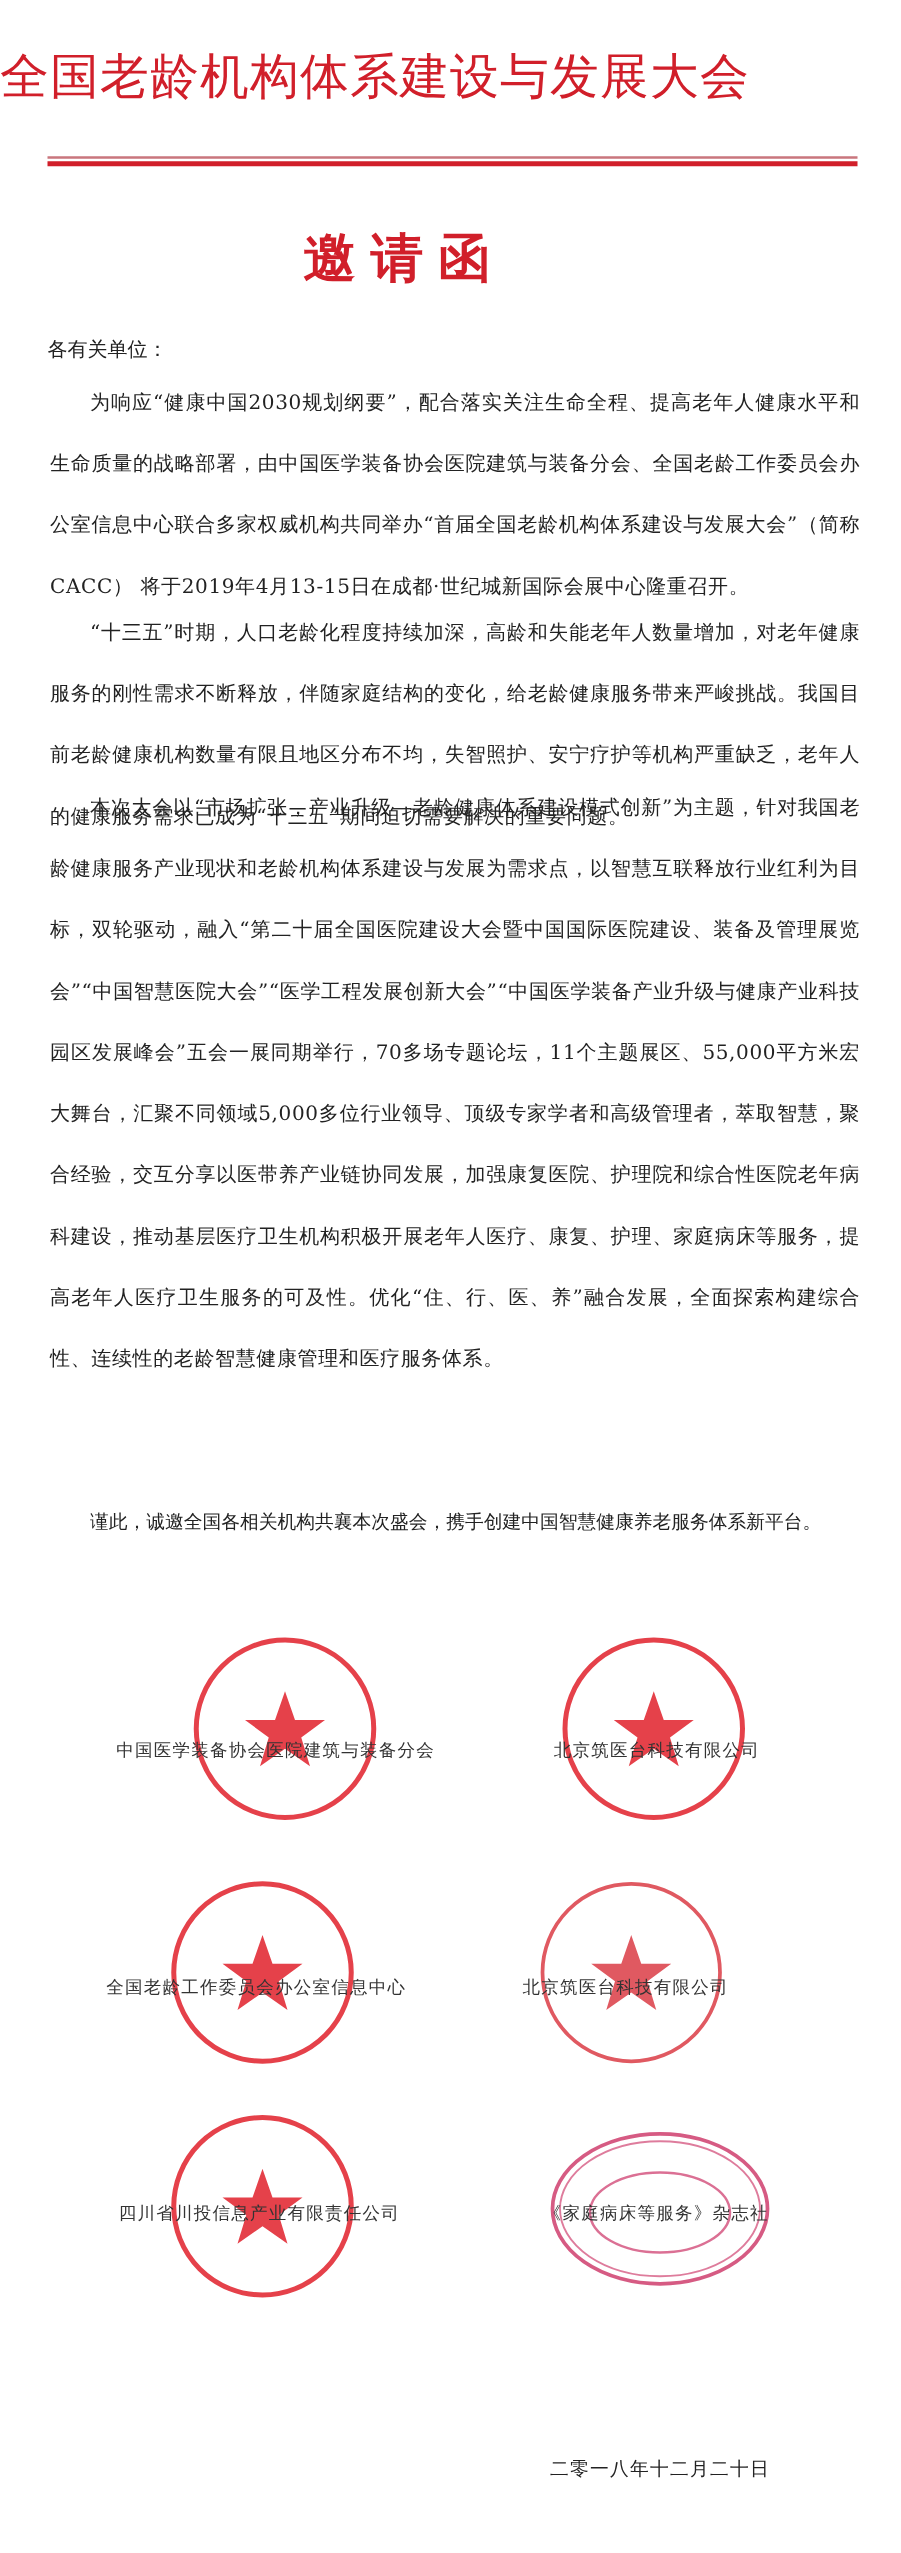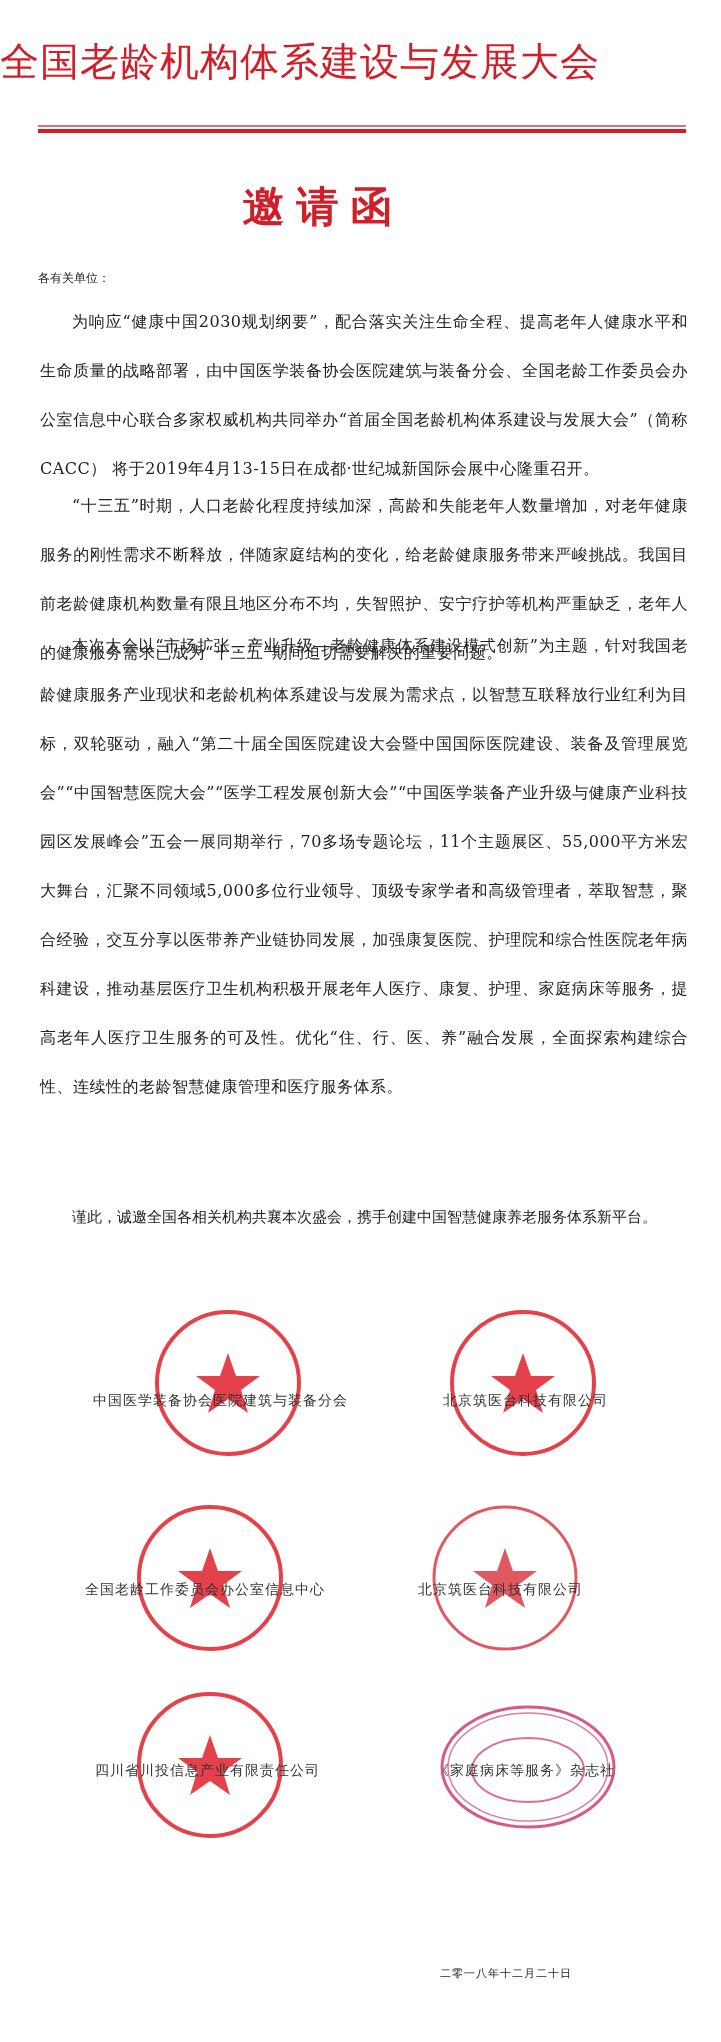--- a/index.html
+++ b/index.html
@@ -4,32 +4,32 @@
 <style>
   html, body { margin: 0; padding: 0; background: #ffffff; }
   body { width: 721px; height: 2042px; position: relative; overflow: hidden;
          font-family: "DejaVu Serif", "Liberation Serif", serif; color: #222; }
   .title { position: absolute; top: 42px; left: 0; width: 600px; text-align: center;
            color: #d11f2a; font-size: 39px; letter-spacing: 1px; line-height: 1; }
   .rule-thin { position: absolute; left: 38px; width: 648px; top: 125px; height: 2px; background: #c9767d; }
   .rule-thick { position: absolute; left: 38px; width: 648px; top: 129px; height: 4px; background: #d11f2a; }
   .subtitle { position: absolute; top: 186px; left: 0; width: 647px; text-align: center;
               color: #d11f2a; font-size: 42px; letter-spacing: 12px; line-height: 1; font-weight: bold; }
-  .salutation { position: absolute; top: 270px; left: 38px; font-size: 12px; text-align: right; }
+  .salutation { position: absolute; top: 270px; left: 38px; font-size: 16px; text-align: right; }
   .para { position: absolute; left: 40px; width: 648px; font-size: 16px; line-height: 49px;
           text-indent: 32px; text-align: justify; margin: 0; letter-spacing: 0.5px; }
   .p1 { top: 297px; }
   .p2 { top: 481px; }
   .p3 { top: 621px; }
   .closing { position: absolute; top: 1208px; left: 72px; font-size: 15px; }
   .seal-row { position: absolute; left: 0; width: 721px; height: 170px; }
   .seal { position: absolute; }
   .seal svg { display: block; }
   .caption { position: absolute; font-size: 14px; white-space: nowrap; color: #333; letter-spacing: 1px; }
-  .date { position: absolute; top: 1966px; left: 440px; font-size: 11px; letter-spacing: 1px; text-align: right; }
+  .date { position: absolute; top: 1966px; left: 440px; font-size: 15px; letter-spacing: 1px; text-align: right; }
 </style>
 </head>
 <body>
 
 <div>
 
   <div class="title">全国老龄机构体系建设与发展大会</div>
   <div class="rule-thin"></div>
   <div class="rule-thick"></div>
   <div class="subtitle">邀请函</div>

